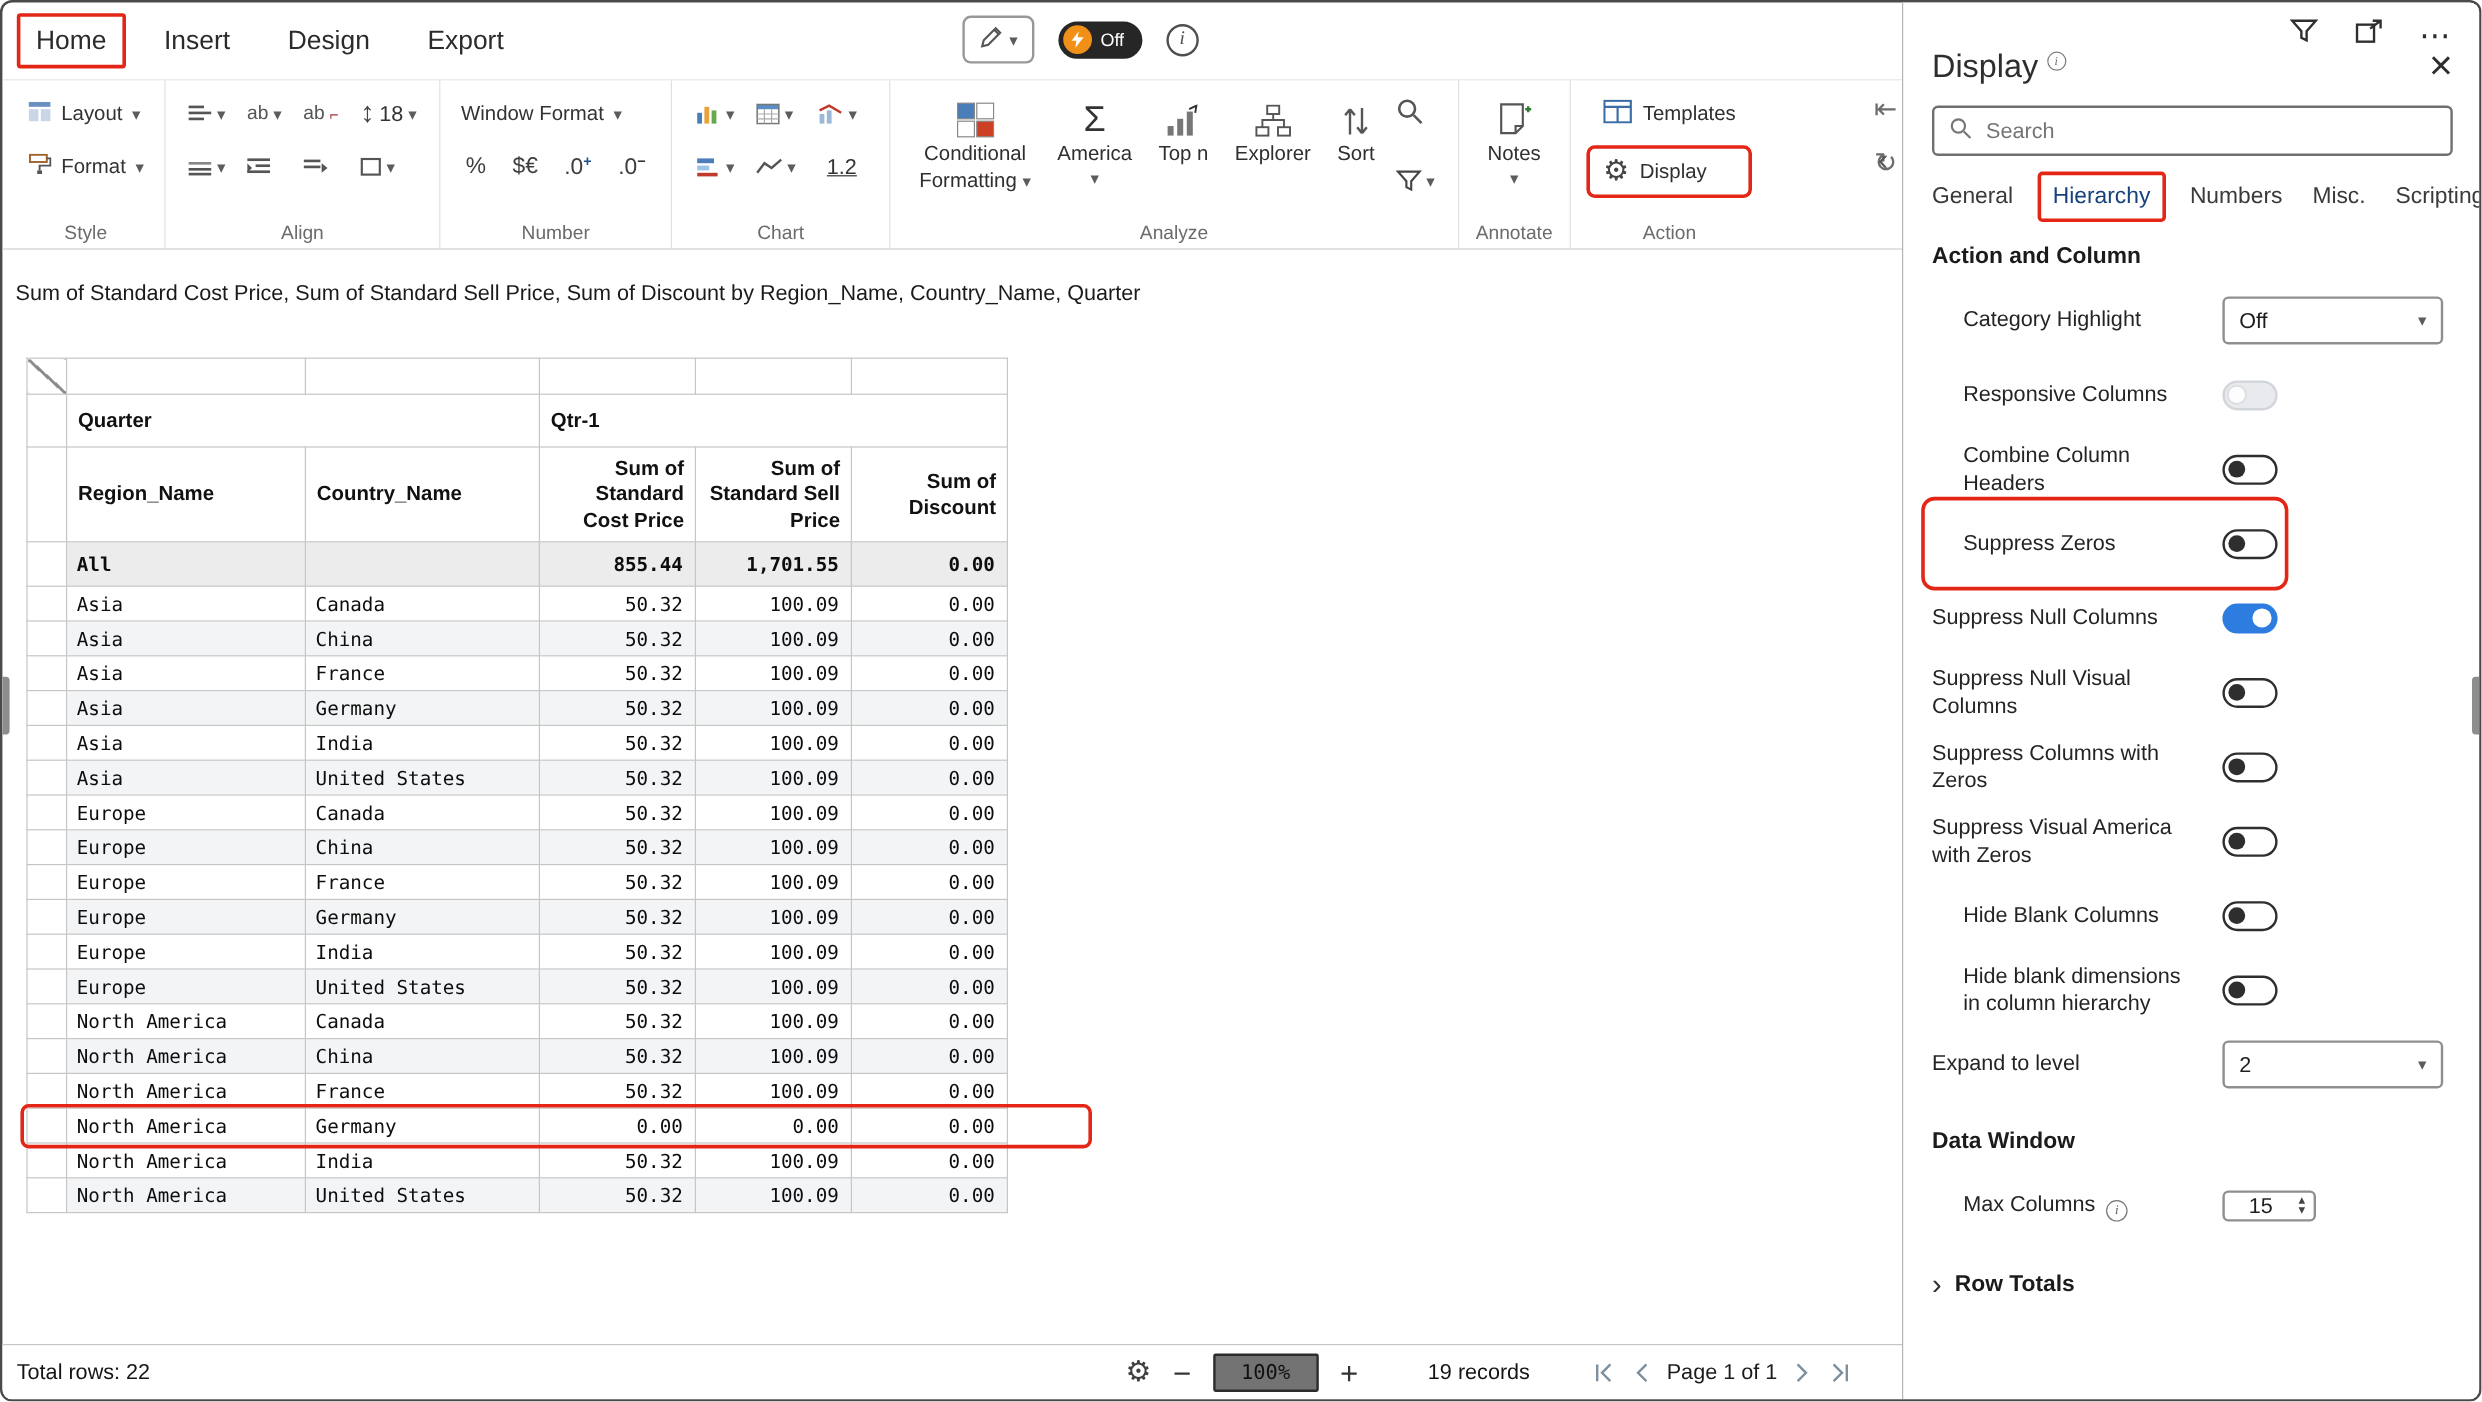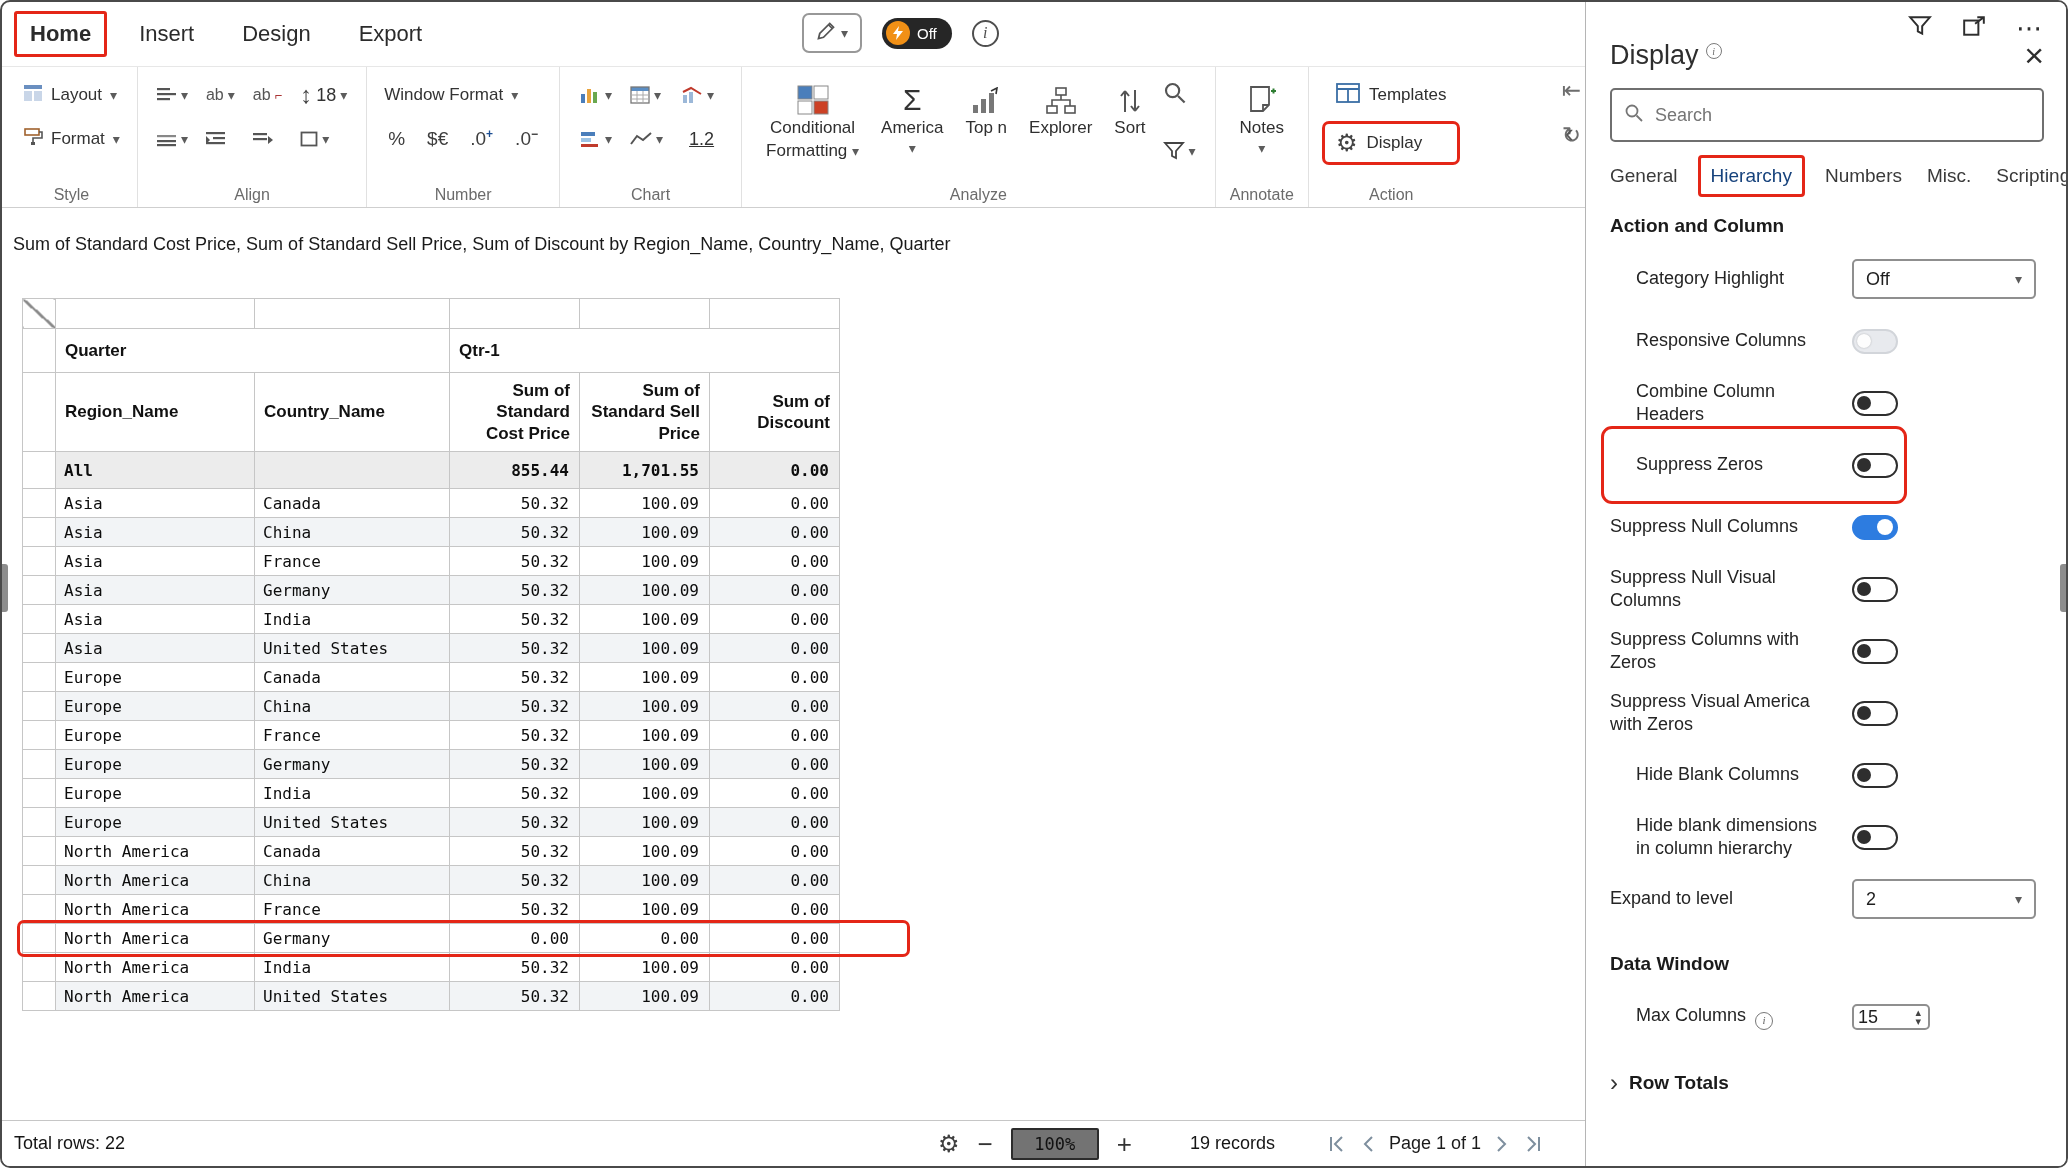--- a/index.html
+++ b/index.html
@@ -13,21 +13,21 @@
   body{font-family:"Liberation Sans",sans-serif;color:var(--ink)}
   .window{position:relative;width:2068px;height:1168px;background:#fff;border:2px solid #4a4a4a;border-radius:10px;overflow:hidden}
 
   
   .main{position:absolute;left:0;top:0;width:1583px;height:100%}
 
   
   .menubar{height:64px;display:flex;align-items:center;padding-left:12px;position:relative}
   .menu-tabs{display:flex;align-items:center;gap:16px}
   .menu-tab{font-size:22px;color:#2b2b2b;padding:7px 13px;border:3px solid transparent;border-radius:3px;cursor:default;white-space:nowrap}
-  .menu-tab.active{font-weight:bold;border-color:var(--red)}
+  .menu-tab.active{font-weight:normal;border-color:var(--red)}
   .center-controls{position:absolute;left:800px;top:11px;display:flex;align-items:center;gap:20px}
   .edit-mode{width:60px;height:40px;border:2px solid #989898;border-radius:7px;display:flex;align-items:center;justify-content:center;gap:5px;background:#fff}
   .power-pill{height:31px;background:#262626;border-radius:17px;color:#fff;display:flex;align-items:center;gap:7px;padding:0 15px 0 4px;font-size:15px}
   .bolt-badge{width:24px;height:24px;border-radius:50%;background:#f19016;display:flex;align-items:center;justify-content:center}
   .info-circle{width:27px;height:27px;border-radius:50%;border:2px solid #4f4f4f;color:#4f4f4f;display:flex;align-items:center;justify-content:center;font-size:16px;font-style:italic;font-family:"Liberation Serif",serif}
 
   
   .toolbar{height:142px;border-top:1px solid #e7e7e7;border-bottom:1px solid #cfcfcf;display:flex;padding-left:4px;position:relative}
   .tb-sec{position:relative;padding:6px 13px 26px;border-right:1px solid #e1e1e1;display:flex;flex-direction:column}
   .tb-caption{position:absolute;bottom:3px;left:0;right:0;text-align:center;font-size:16px;color:#6b6b6b}
@@ -93,42 +93,42 @@
   .divider-handle{position:absolute;left:1563px;top:118px;color:#555;font-size:26px;line-height:1}
 
   
   .panel{position:absolute;left:1583px;top:0;right:0;bottom:0;border-left:1px solid #b5b5b5;background:#fff;padding:0 22px 0 24px}
   .panel-topicons{position:absolute;top:13px;right:22px;display:flex;align-items:center;gap:30px;color:#2e2e2e}
   .more-dots{font-size:26px;color:#2e2e2e;letter-spacing:2px;line-height:1}
   .panel-header{margin-top:38px;display:flex;align-items:flex-start}
   .panel-title{font-size:27px;color:#2e2e2e}
   .title-info{width:16px;height:16px;border:1.5px solid #7b7b7b;border-radius:50%;color:#6a6a6a;font-size:10px;display:inline-flex;align-items:center;justify-content:center;margin-left:7px;margin-top:3px;font-style:italic;font-family:"Liberation Serif",serif}
   .panel-close{margin-left:auto;font-size:34px;color:#2e2e2e;line-height:0.9}
-  .panel-search{margin-top:17px;height:54px;border:2px solid #6f6f6f;border-radius:5px;display:flex;align-items:center;padding:0 12px;gap:9px}
+  .panel-search{margin-top:17px;height:42px;border:2px solid #6f6f6f;border-radius:5px;display:flex;align-items:center;padding:0 12px;gap:9px}
   .panel-search input{border:none;outline:none;font-size:18px;flex:1;color:#333;font-family:"Liberation Sans",sans-serif;background:transparent}
   .panel-search input::placeholder{color:#757575}
   .panel-tabs{display:flex;align-items:center;gap:25px;margin-top:13px;font-size:19px;color:#3a3a3a}
   .panel-tab{padding:7px 0;white-space:nowrap}
   .panel-tab.active{color:#16427c}
   .panel-tab.annotated-box{border:3px solid var(--red);border-radius:4px;padding:7px 10px;margin:0 -5px}
   .panel-items{margin-top:18px}
   .p-section{font-size:19px;font-weight:bold;color:#1b1b1b;margin:24px 0 12px}
   .panel-items .p-section:first-child{margin-top:6px}
   .panel-row{display:flex;align-items:center;min-height:60px;width:max-content;margin:2px 0}
   .panel-row.annotated{outline:3px solid var(--red);outline-offset:6px;border-radius:2px}
   .p-label{flex:0 0 242px;font-size:18px;color:#242424;line-height:1.3;padding-right:28px}
   .panel-row.indent .p-label{padding-left:26px}
   .toggle{width:46px;height:25px;border-radius:14px;border:2.5px solid #2e2e2e;position:relative;background:#fff;flex:0 0 auto}
   .toggle .knob{position:absolute;left:3px;top:50%;transform:translateY(-50%);width:14px;height:14px;border-radius:50%;background:#2e2e2e}
   .toggle.on{background:var(--toggle-on);border-color:var(--toggle-on)}
   .toggle.on .knob{left:auto;right:3px;width:16px;height:16px;background:#fff}
   .toggle.disabled{border-color:#d2d5da;background:#e8eaee}
   .toggle.disabled .knob{background:#fdfdfd;box-shadow:0 0 2px rgba(0,0,0,.25)}
   .dropdown{width:184px;height:40px;border:2px solid #8f8f8f;border-radius:5px;display:flex;align-items:center;justify-content:space-between;padding:0 12px;font-size:18px;color:#1e1e1e;background:#fff}
-  .spinner{width:78px;height:26px;border:2px solid #8f8f8f;border-radius:5px;display:flex;align-items:center;justify-content:space-between;padding:0 7px 0 4px;font-size:18px;color:#1e1e1e;background:#fff}
+  .spinner{width:78px;height:26px;border:2px solid #8f8f8f;border-radius:5px;display:flex;align-items:center;justify-content:space-between;padding:0 7px 0 20px;font-size:18px;color:#1e1e1e;background:#fff}
   .spin-arrows{display:flex;flex-direction:column;font-size:11px;line-height:0.85;color:#444}
   .mini-info{display:inline-flex;width:18px;height:18px;border:1.5px solid #787878;border-radius:50%;font-size:11px;align-items:center;justify-content:center;color:#5e5e5e;margin-left:9px;vertical-align:-3px;font-style:italic;font-family:"Liberation Serif",serif}
   .collapsible{display:flex;align-items:center;gap:11px;font-size:19px;font-weight:bold;color:#1b1b1b;margin-top:24px}
   .chev{font-size:24px;color:#333;font-weight:normal;line-height:1}
 </style>
 </head>
 <body>
 
 <div class="window">
 

